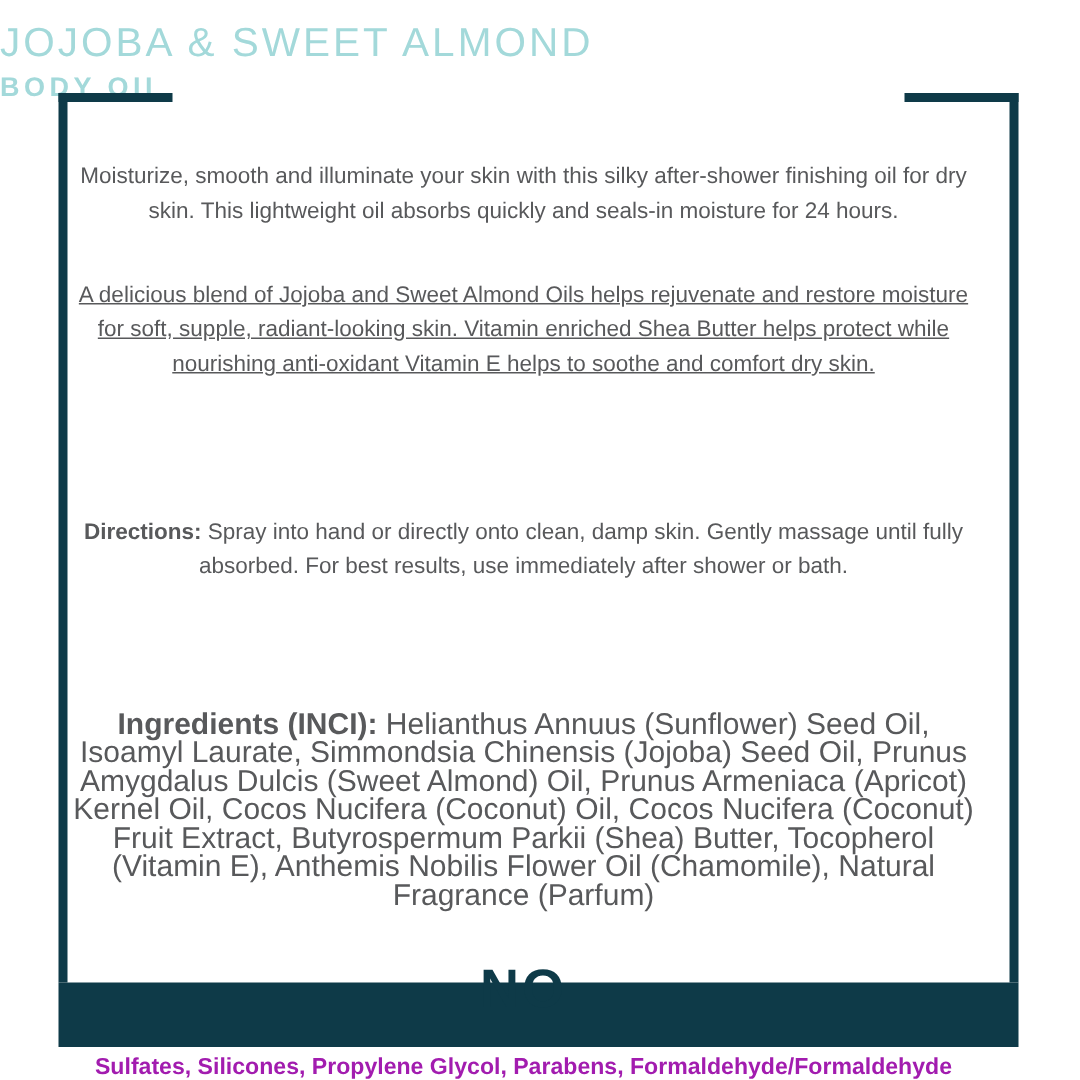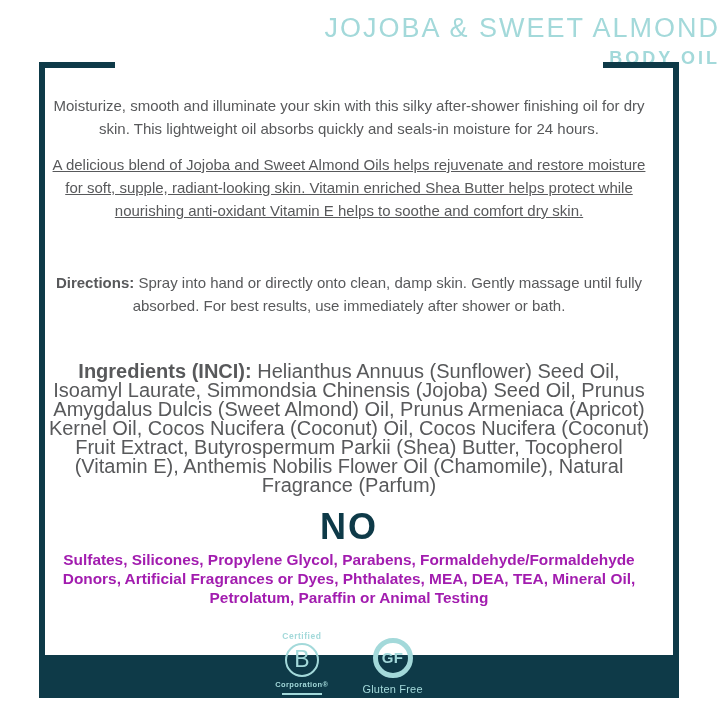--- a/index.html
+++ b/index.html
@@ -9,37 +9,38 @@
   }
   *{margin:0;padding:0;box-sizing:border-box;}
   html,body{background:#fff;}
   body{
     width:720px;height:720px;position:relative;overflow:hidden;
     font-family:"Liberation Sans",sans-serif;
   }
   .page{position:absolute;inset:0;background:#fff;}
 
   
-  .title-block{position:absolute;top:14px;left:0;width:100%;text-align:right;color:var(--accent-light);padding-left:40px;}
+  .title-block{position:absolute;top:14px;left:0;width:100%;text-align:left;color:var(--accent-light);}
   .product-line{font-size:27px;font-weight:500;letter-spacing:2px;line-height:1.1;}
   .product-type{font-size:18px;font-weight:bold;letter-spacing:3px;margin-top:4px;}
 
   
   .frame-seg{position:absolute;background:var(--accent-dark);}
   .frame-top-left{left:39px;top:62px;width:76px;height:6px;}
   .frame-top-right{left:603px;top:62px;width:76px;height:6px;}
   .frame-left{left:39px;top:62px;width:6px;height:593px;}
   .frame-right{left:673px;top:62px;width:6px;height:593px;}
   .bottom-bar{position:absolute;left:39px;top:655px;width:640px;height:43px;background:var(--accent-dark);}
 
   
   .content{
-    position:absolute;left:45px;top:64px;width:608px;height:587px;
+    position:absolute;left:45px;top:76px;width:608px;height:587px;
     display:flex;flex-direction:column;align-items:center;text-align:center;
     color:var(--text-gray);
+    gap:20px;
   }
   .para{font-size:15px;line-height:23px;max-width:612px;}
   .para1{margin-top:30px;}
   .para2{margin-top:13px;max-width:600px;text-decoration:underline;}
   .divider{width:364px;height:3px;background:#16434f;border:none;}
   .divider1{margin-top:28px;}
   .divider2{margin-top:23px;}
   .directions{margin-top:21px;max-width:600px;font-size:15px;line-height:23px;}
   .ingredients{margin-top:22px;max-width:616px;font-size:20px;line-height:19px;}
   .bold-label{font-weight:bold;}

